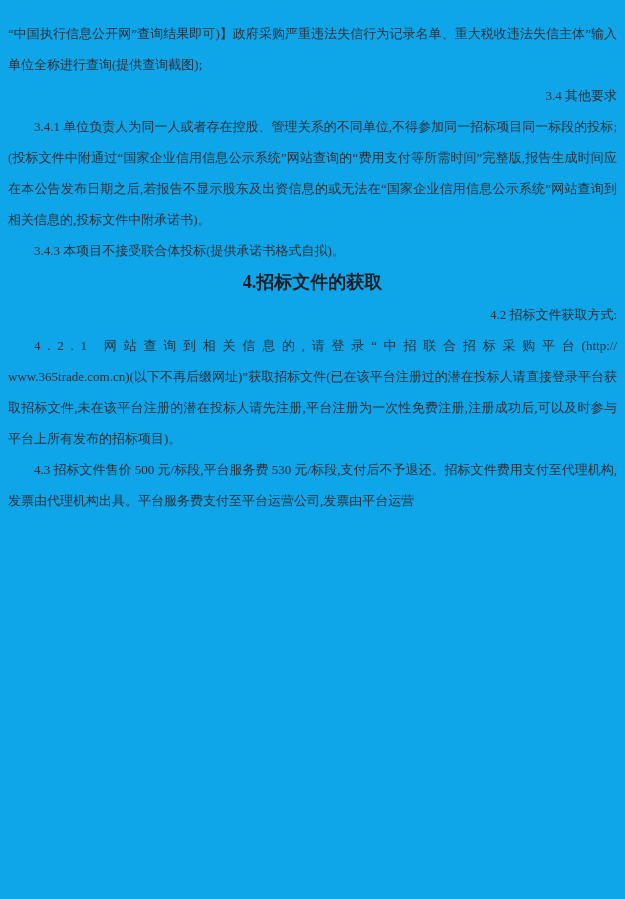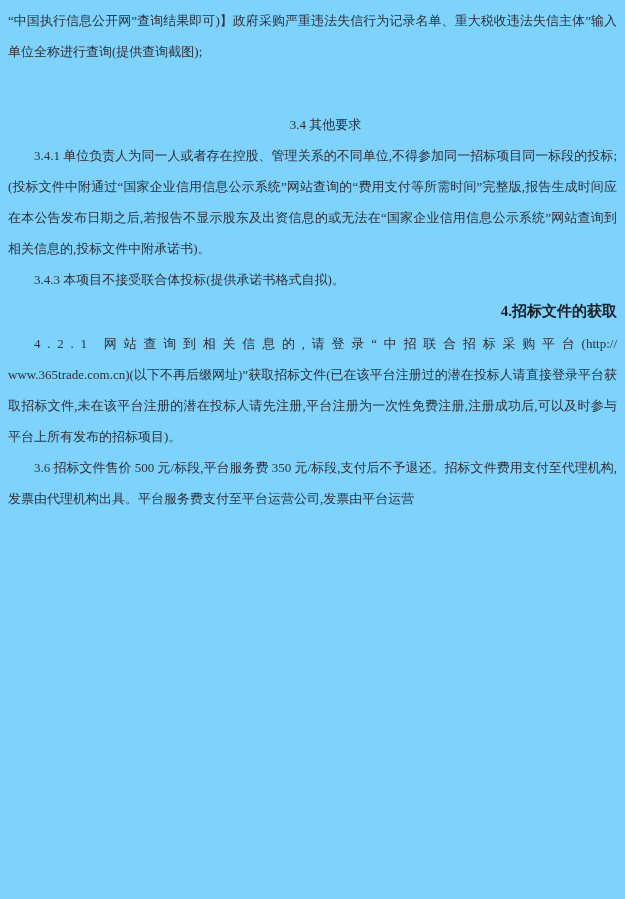--- a/index.html
+++ b/index.html
@@ -10,61 +10,61 @@
   body {
     width: 625px;
     height: 899px;
     overflow: hidden;
     font-family: "Liberation Serif", "DejaVu Serif", serif;
   }
   .page {
     box-sizing: border-box;
     width: 625px;
     height: 899px;
-    padding: 5px 8px 0 8px;
-    background: #7dd3fc;
+    padding: 18px 8px 0 8px;
+    background: #0ea5e9;
     font-family: Liberation Serif, serif;
   }
   .page p {
     margin: 0;
     padding: 0;
     font-size: 13px;
     line-height: 31px;
     color: #2f3038;
     text-align: justify;
     text-justify: inter-ideograph;
     word-break: break-all;
   }
   .page p.body {
     text-indent: 2em;
   }
   .page p.continuation {
     text-indent: 0;
   }
   .page p.subhead {
     text-indent: 2em;
-    text-align: center;
-    margin-top: 42px;
+    text-align: right;
   }
   .page p.heading {
     text-indent: 0;
-    text-align: right;
+    text-align: center;
     font-weight: bold;
-    font-size: 15px;
+    font-size: 18px;
     color: #1c1d22;
     line-height: 33px;
   }
   .spread {
     letter-spacing: 0.52em;
   }
 </style>
 </head>
 <body>
 
 <div class="page" id="doc-page">
     <p class="continuation">“中国执行信息公开网”查询结果即可)】政府采购严重违法失信行为记录名单、重大税收违法失信主体”输入单位全称进行查询(提供查询截图);</p>
     <p class="subhead">3.4 其他要求</p>
     <p class="body">3.4.1 单位负责人为同一人或者存在控股、管理关系的不同单位,不得参加同一招标项目同一标段的投标;(投标文件中附通过“国家企业信用信息公示系统”网站查询的“费用支付等所需时间”完整版,报告生成时间应在本公告发布日期之后,若报告不显示股东及出资信息的或无法在“国家企业信用信息公示系统”网站查询到相关信息的,投标文件中附承诺书)。</p>
     <p class="body">3.4.3 本项目不接受联合体投标(提供承诺书格式自拟)。</p>
     <p class="heading">4.招标文件的获取</p>
+    <p class="subhead">4.2 招标文件获取方式:</p>
     <p class="body"><span class="spread">4.2.1 网站查询到相关信息的,请登录“中招联合招标采购平台</span><span>(http://www.365trade.com.cn)(以下不再后缀网址)”获取招标文件(已在该平台注册过的潜在投标人请直接登录平台获取招标文件,未在该平台注册的潜在投标人请先注册,平台注册为一次性免费注册,注册成功后,可以及时参与平台上所有发布的招标项目)。</span></p>
-    <p class="body">3.6 招标文件售价 500 元/标段,平台服务费 350 元/标段,支付后不予退还。招标文件费用支付至代理机构,发票由代理机构出具。平台服务费支付至平台运营公司,发票由平台运营</p>
+    <p class="body">4.3 招标文件售价 500 元/标段,平台服务费 530 元/标段,支付后不予退还。招标文件费用支付至代理机构,发票由代理机构出具。平台服务费支付至平台运营公司,发票由平台运营</p>
   </div>
 
 </body></html>

